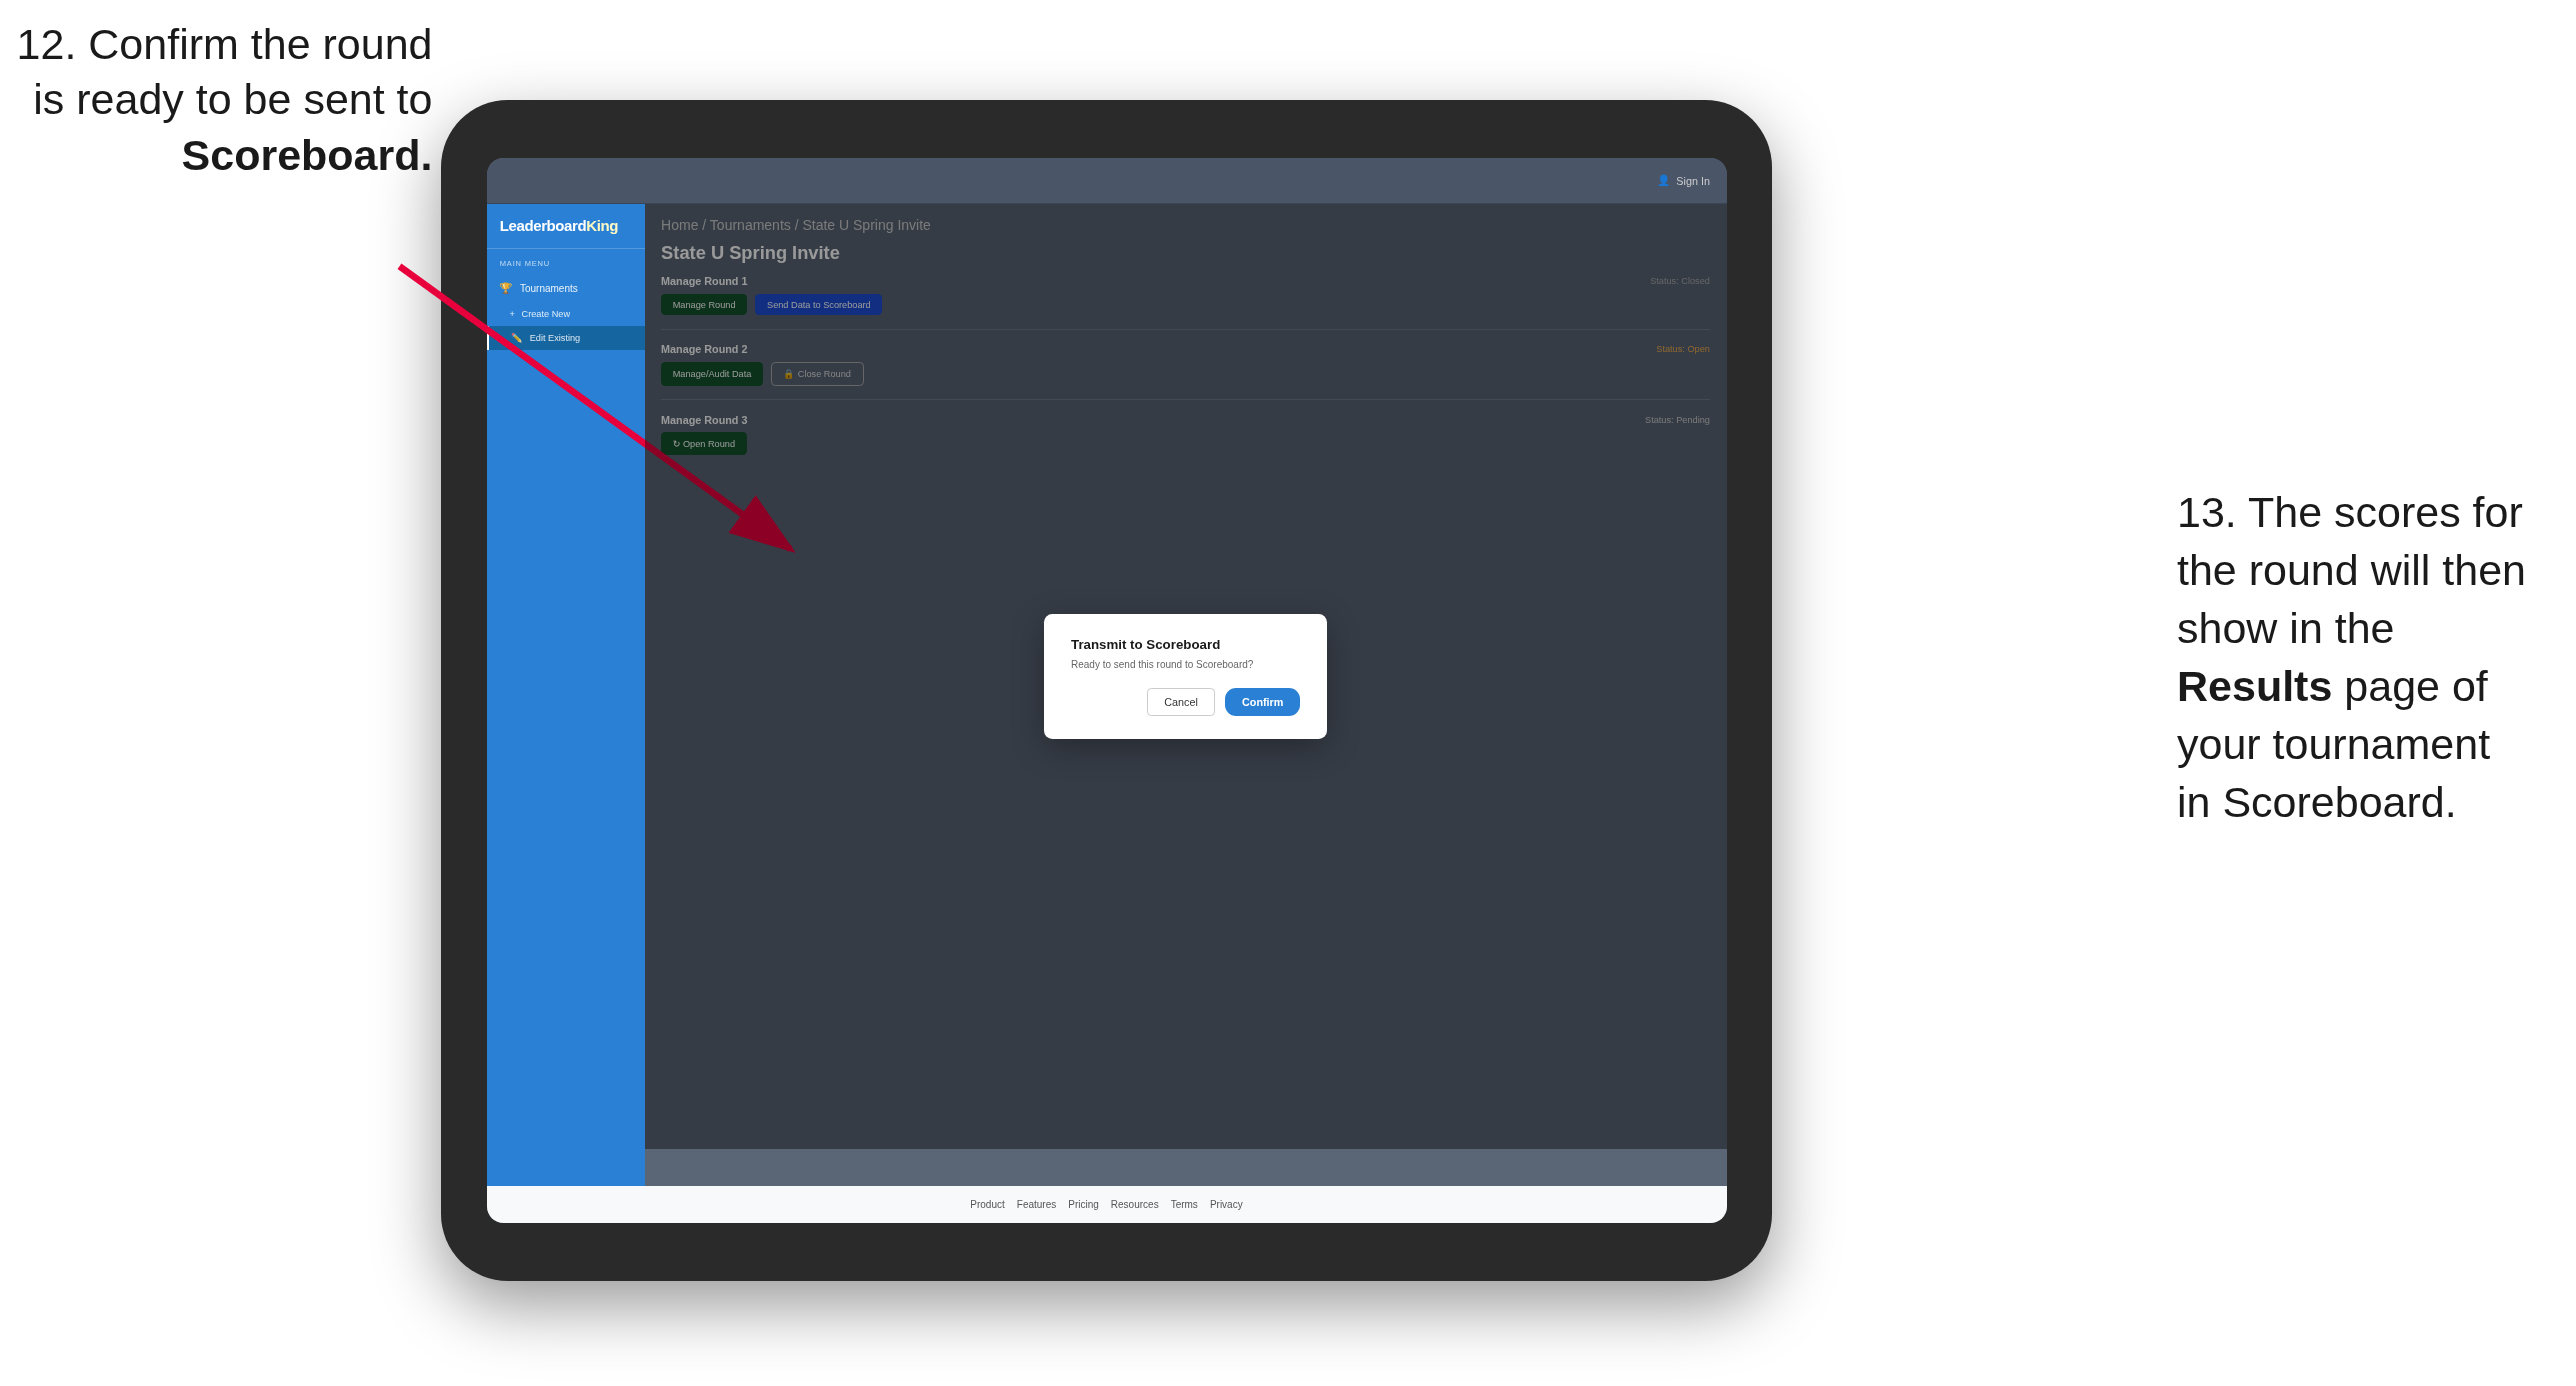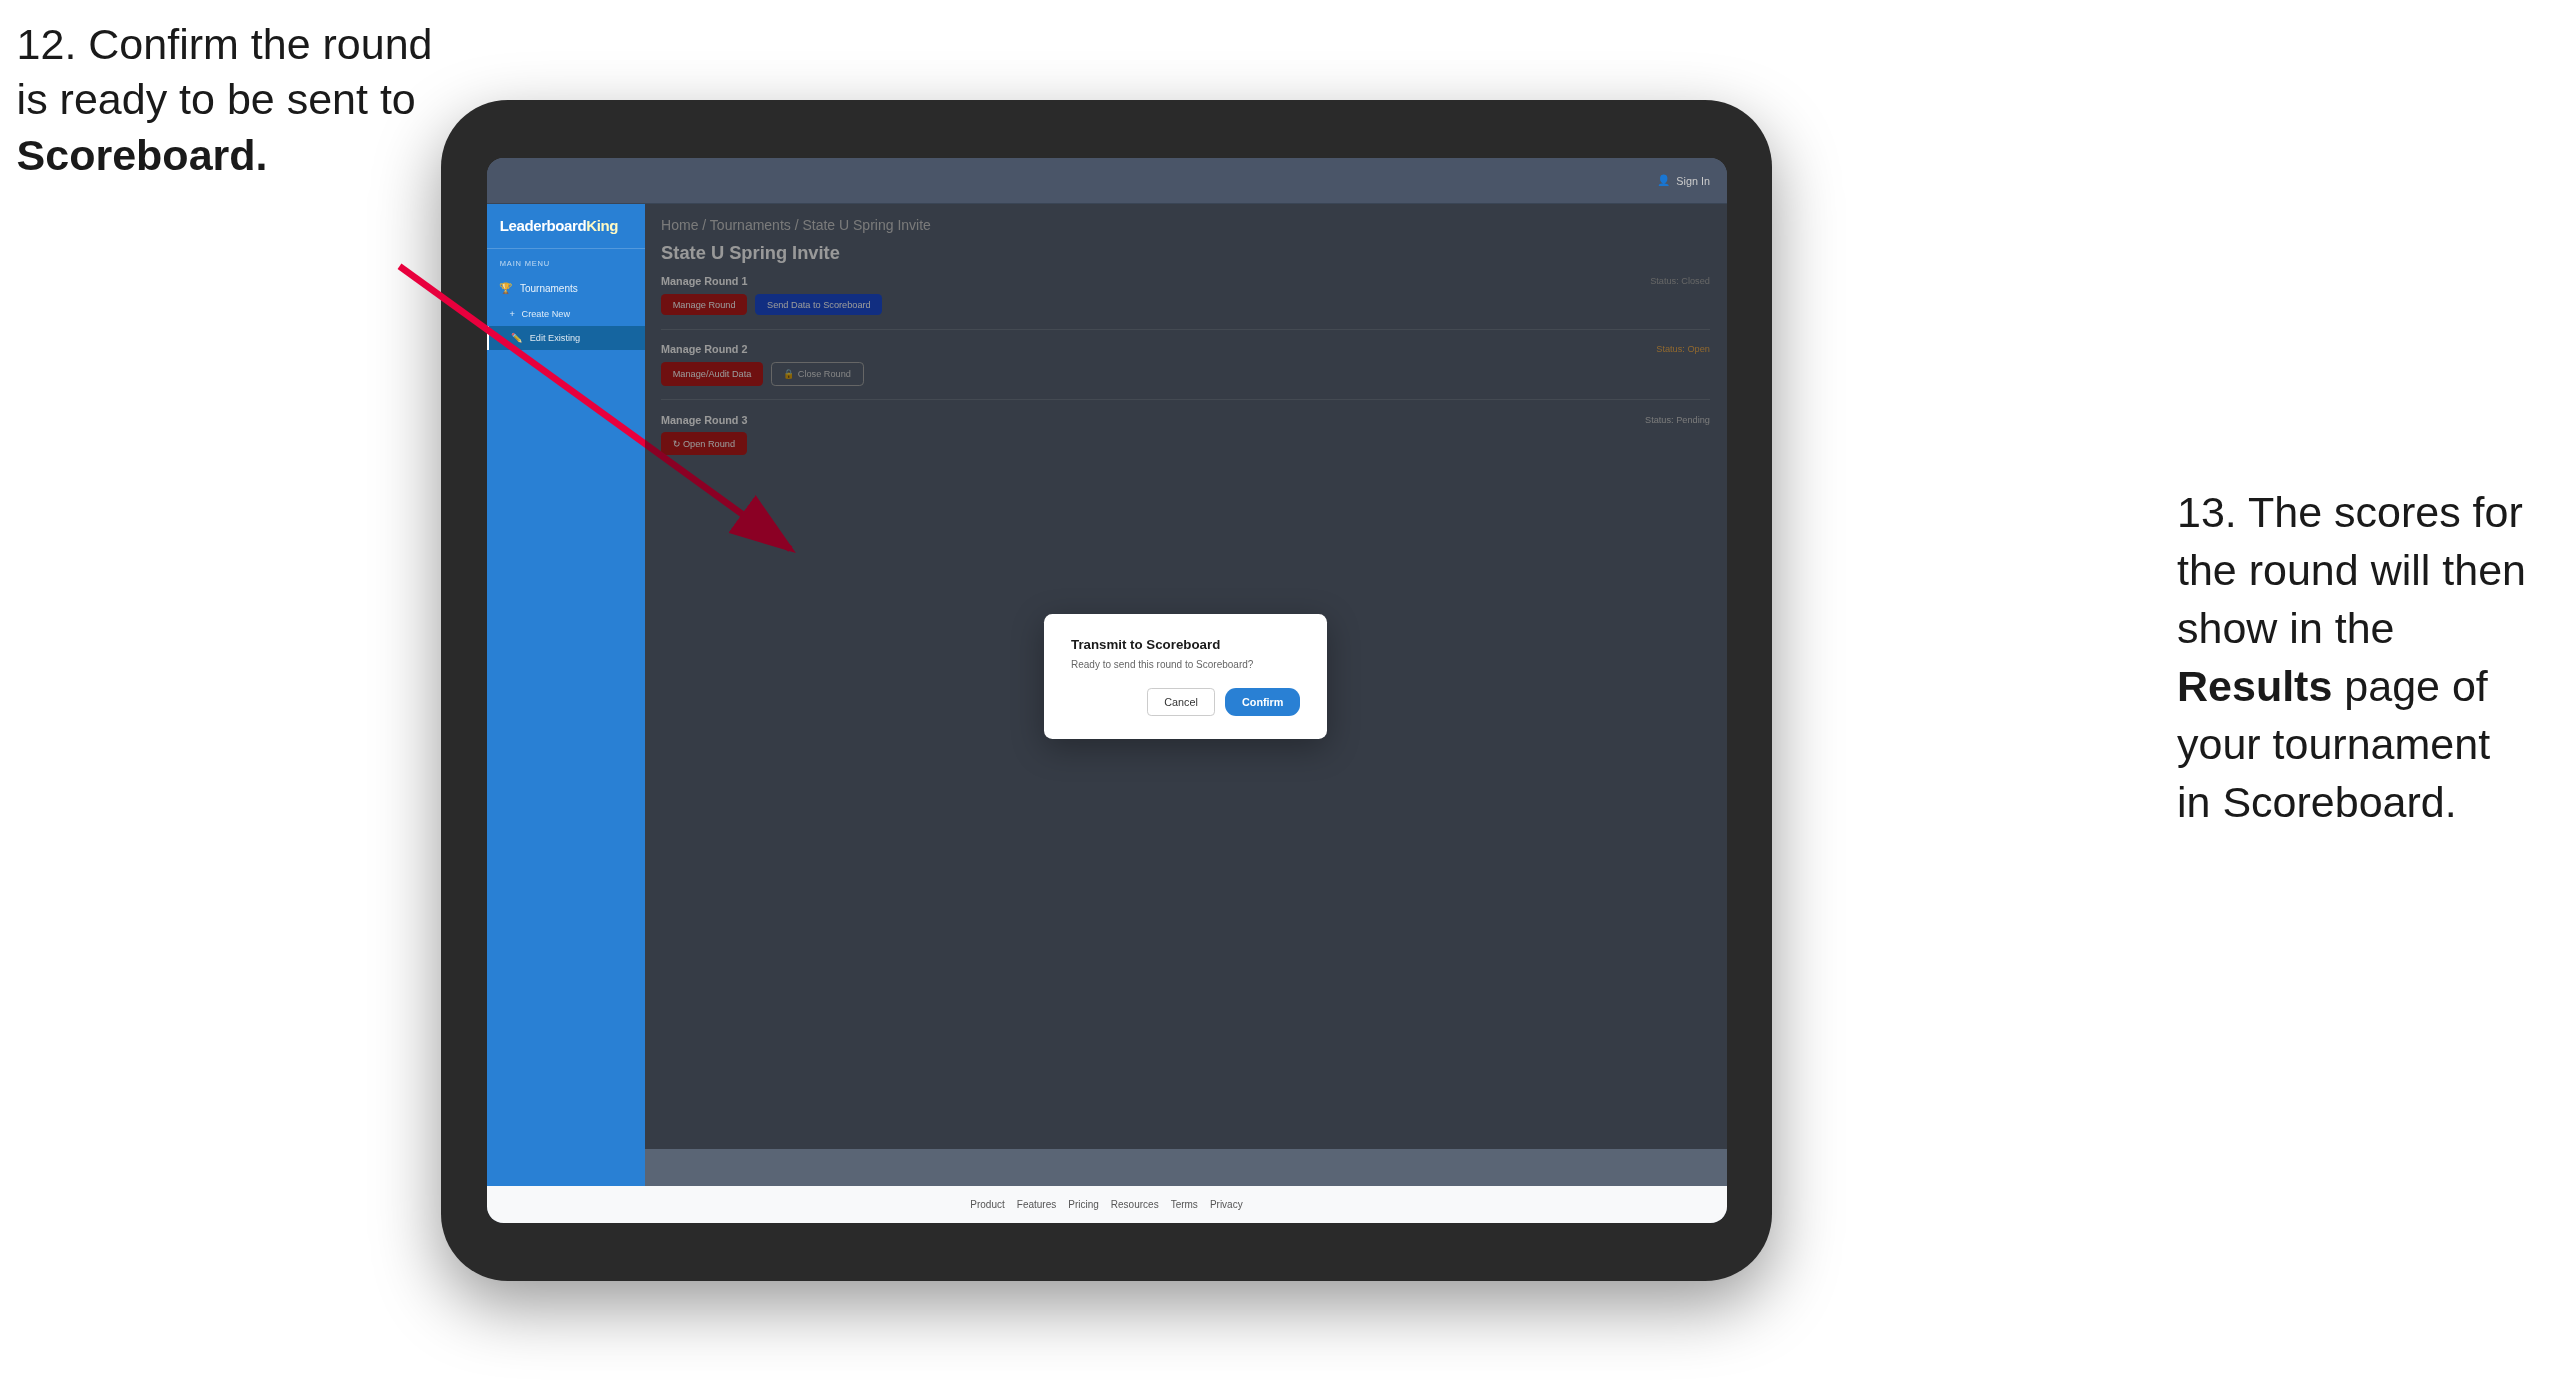--- a/index.html
+++ b/index.html
@@ -15,20 +15,21 @@
     
     .annotation-top-left {
       position: absolute;
       top: 16.6px;
       left: 16.6px;
       font-size: 43px;
       line-height: 1.3;
       color: #1a1a1a;
       z-index: 10;
       max-width: 458px;
+      text-align: right;
     }
     .annotation-top-left strong {
       font-weight: 900;
     }
 
     
     .arrow-svg {
       position: absolute;
       top: 0;
       left: 0;
@@ -225,21 +226,21 @@
     .btn {
       padding: 5.8px 11.6px;
       border-radius: 4.2px;
       font-size: 9.2px;
       border: none;
       cursor: pointer;
       font-weight: 500;
     }
 
     .btn-brown {
-      background: #b91c1c;
+      background: #14532d;
       color: white;
       text-align: right;
     }
 
     .btn-blue {
       background: #1d4ed8;
       color: white;
     }
 
     .btn-outline {

